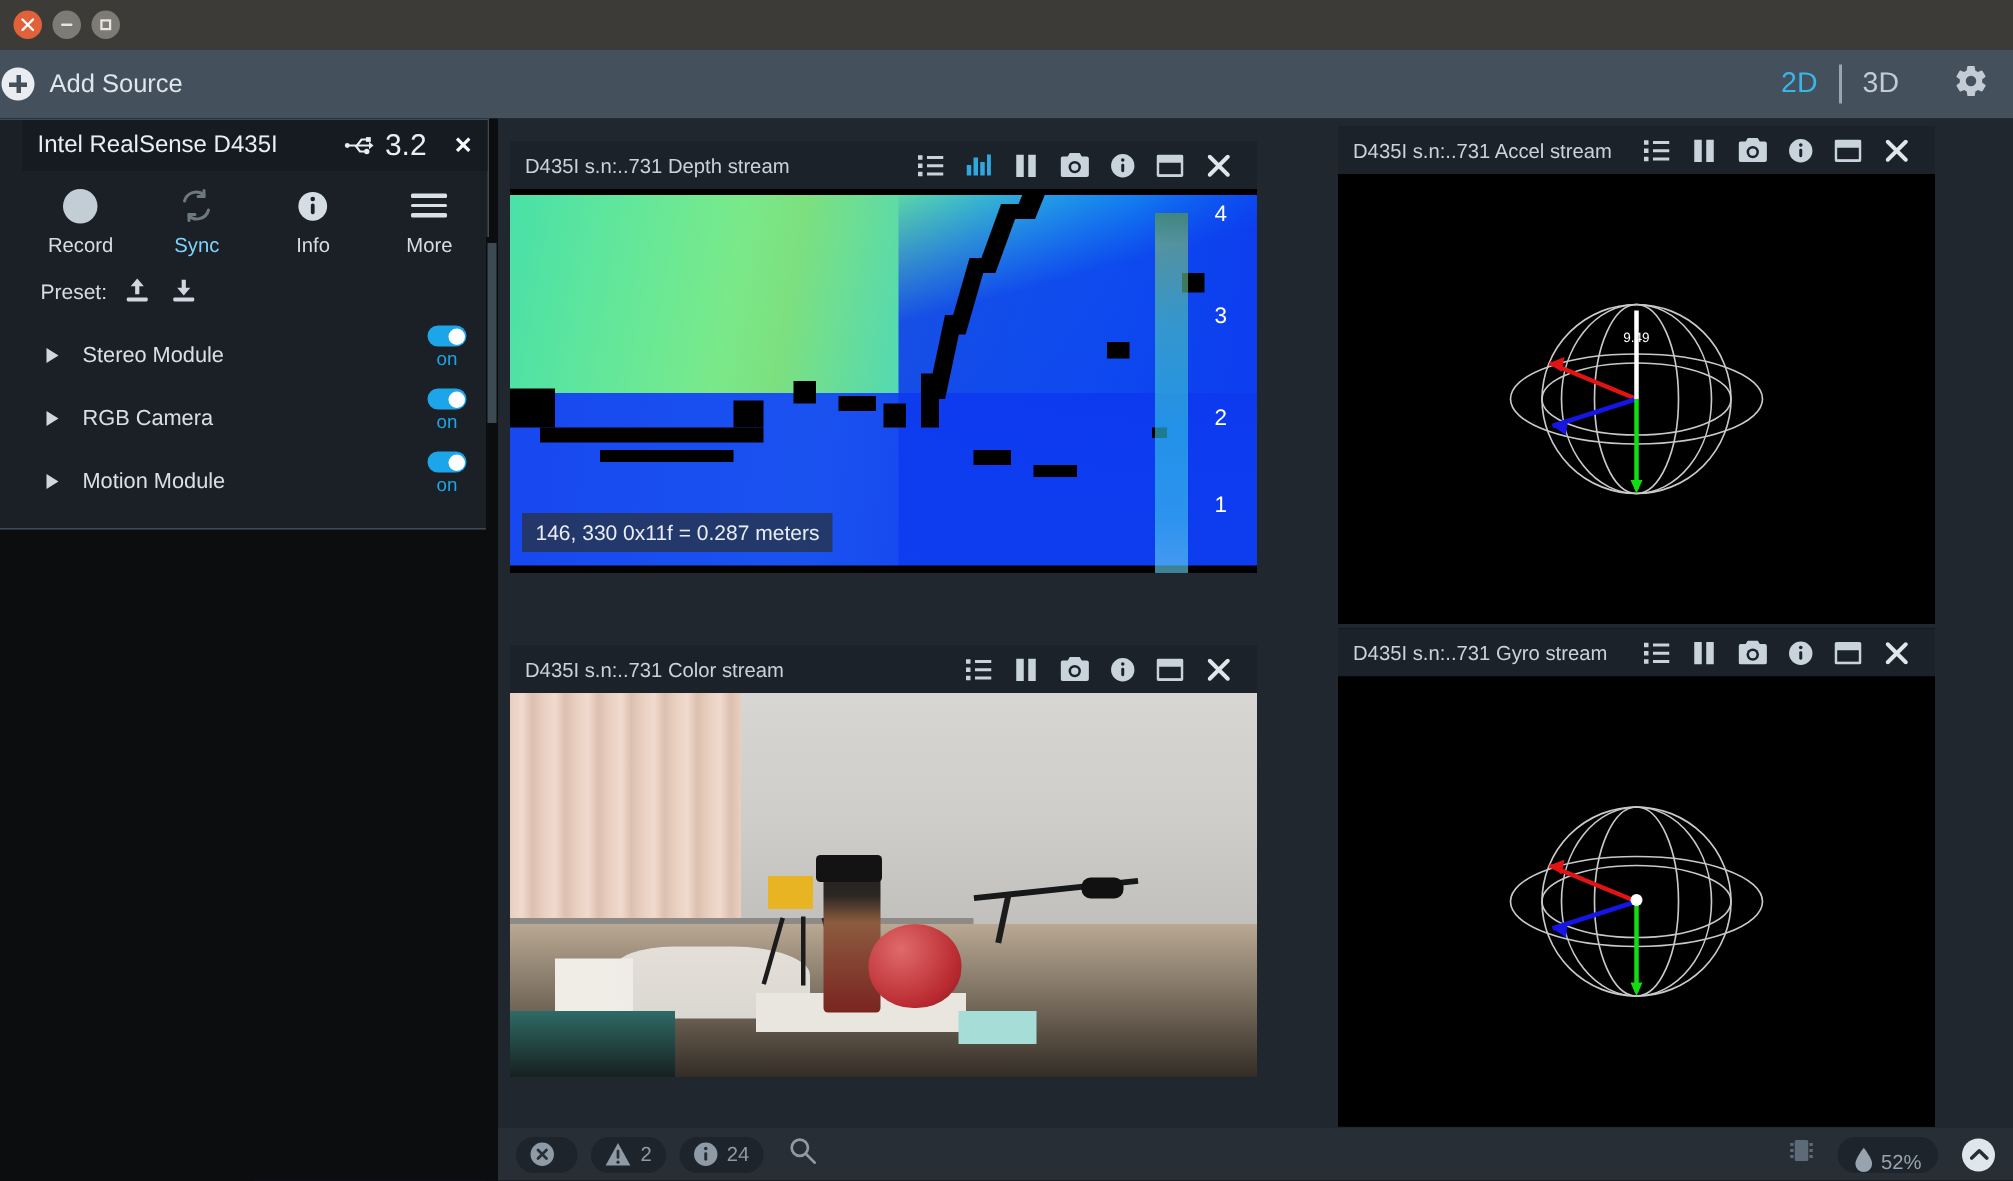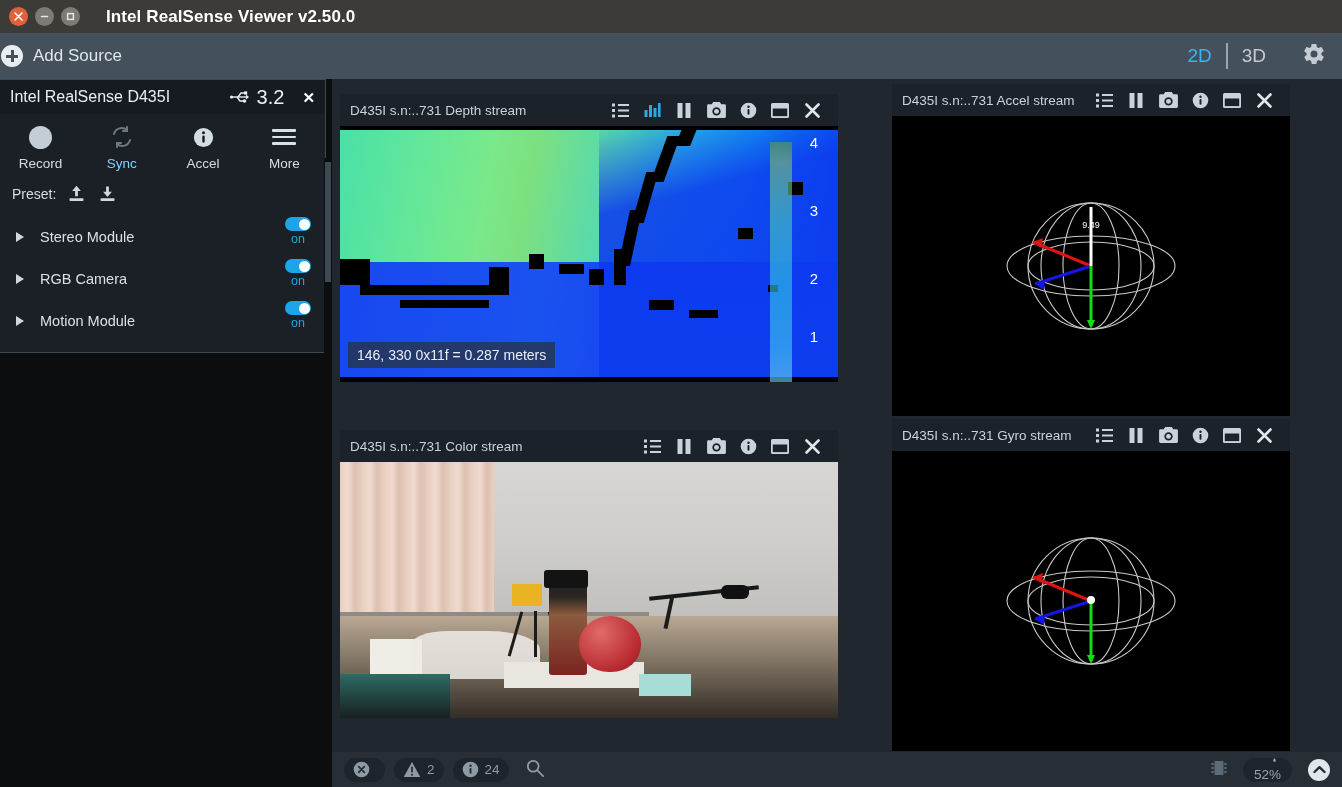--- a/index.html
+++ b/index.html
@@ -31,21 +31,21 @@
   .topright { margin-left:auto; display:flex; align-items:center; gap:0; padding-right:16px; }
   .dtab { font-size:19px; padding:0 14px; cursor:pointer; }
   .dtab.active { color:#38b6e8; }
   .dtab.inactive { color:#c3ccd4; }
   .vsep { width:2px; height:26px; background:#98a6b2; }
   .gear { margin-left:22px; cursor:pointer; }
 
   
   .sidebar { position:absolute; left:0; top:79px; width:332px; height:708px; background:#0b0d0f; }
   .dev-panel { position:absolute; left:0; top:0; width:326px; background:#1b2026;
-    border:1px solid #3d4a56; border-left:none; }
+    border:1px solid #3d4a56; border-left:none;padding-left:15px; }
   .dev-head { height:34px; background:#161b21; display:flex; align-items:center; padding:0 10px; }
   .dev-name { color:#e8eef3; font-size:16px; }
   .usb-wrap { margin-left:auto; display:flex; align-items:center; gap:6px; color:#e8eef3; font-size:20px; }
   .dev-x { margin-left:18px; color:#ffffff; font-size:15px; font-weight:bold; cursor:pointer; line-height:1; }
 
   .dev-actions { display:flex; padding:10px 0 6px; }
   .act { flex:1; display:flex; flex-direction:column; align-items:center; gap:6px; cursor:pointer; }
   .act .glyph { height:26px; display:flex; align-items:center; justify-content:center; }
   .act .alabel { font-size:13.5px; color:#d5dde4; }
   .act.disabled .alabel { color:#7dd3fc; }
@@ -148,21 +148,21 @@
 
   
   .statusbar { position:absolute; left:332px; bottom:0; width:1010px; height:35px;
     background:#272e36; display:flex; align-items:center; padding:0 12px; }
   .sb-chip { display:flex; align-items:center; gap:6px; height:24px; padding:0 9px;
     border-radius:12px; background:#1d242b; margin-right:9px; cursor:pointer; }
   .sb-chip .cnt { color:#8e9aa5; font-size:13.5px; }
   .sb-search { margin-left:8px; cursor:pointer; }
   .sb-right { margin-left:auto; display:flex; align-items:center; gap:16px; }
   .pct-pill { display:flex; align-items:flex-end; gap:5px; height:24px; padding:0 11px;
-    border-radius:12px; background:#1d242b;flex-direction:column; }
+    border-radius:12px; background:#1d242b; }
   .pct-pill .pv { color:#97a3ae; font-size:13.5px; }
   .up-circ { width:22px; height:22px; border-radius:50%; background:#dfe6ec;
     display:flex; align-items:center; justify-content:center; cursor:pointer; }
 </style>
 </head>
 <body>
 
 <div class="app">
 
   <div class="titlebar">
@@ -176,21 +176,20 @@
         <svg width="9" height="9" viewBox="0 0 9 9">
             <path d="M1.5 4.5 L7.5 4.5" stroke="#e8e4e0" stroke-width="1.6" stroke-linecap="round"></path>
           </svg>
       </div>
       <div class="wbtn max">
         <svg width="9" height="9" viewBox="0 0 9 9">
             <rect x="1.6" y="1.6" width="5.8" height="5.8" fill="none" stroke="#e8e4e0" stroke-width="1.5"></rect>
           </svg>
       </div>
     </div>
-    <div class="wtitle">Intel RealSense Viewer v2.50.0</div>
   </div>
 
   <div class="topbar">
     <div class="addsource">
       <span class="plus-icon"></span>
       <span class="lbl">Add Source</span>
     </div>
     <div class="topright">
       <div class="dtab active">2D</div>
       <div class="vsep"></div>
@@ -242,21 +241,21 @@
           <span class="alabel">Sync</span>
         </div>
         <div class="act">
           <span class="glyph">
             <svg width="23" height="23" viewBox="0 0 24 24">
                 <circle cx="12" cy="12" r="10" fill="#d5dde4"></circle>
             <circle cx="12" cy="7" r="1.6" fill="#1b2026"></circle>
                 <rect x="10.7" y="10" width="2.6" height="7.5" rx="1.2" fill="#1b2026"></rect>
               </svg>
           </span>
-          <span class="alabel">Accel</span>
+          <span class="alabel">Info</span>
         </div>
         <div class="act">
           <span class="glyph">
             <span class="hamb">
                 <i></i>
                 <i></i>
                 <i></i>
               </span>
           </span>
           <span class="alabel">More</span>

